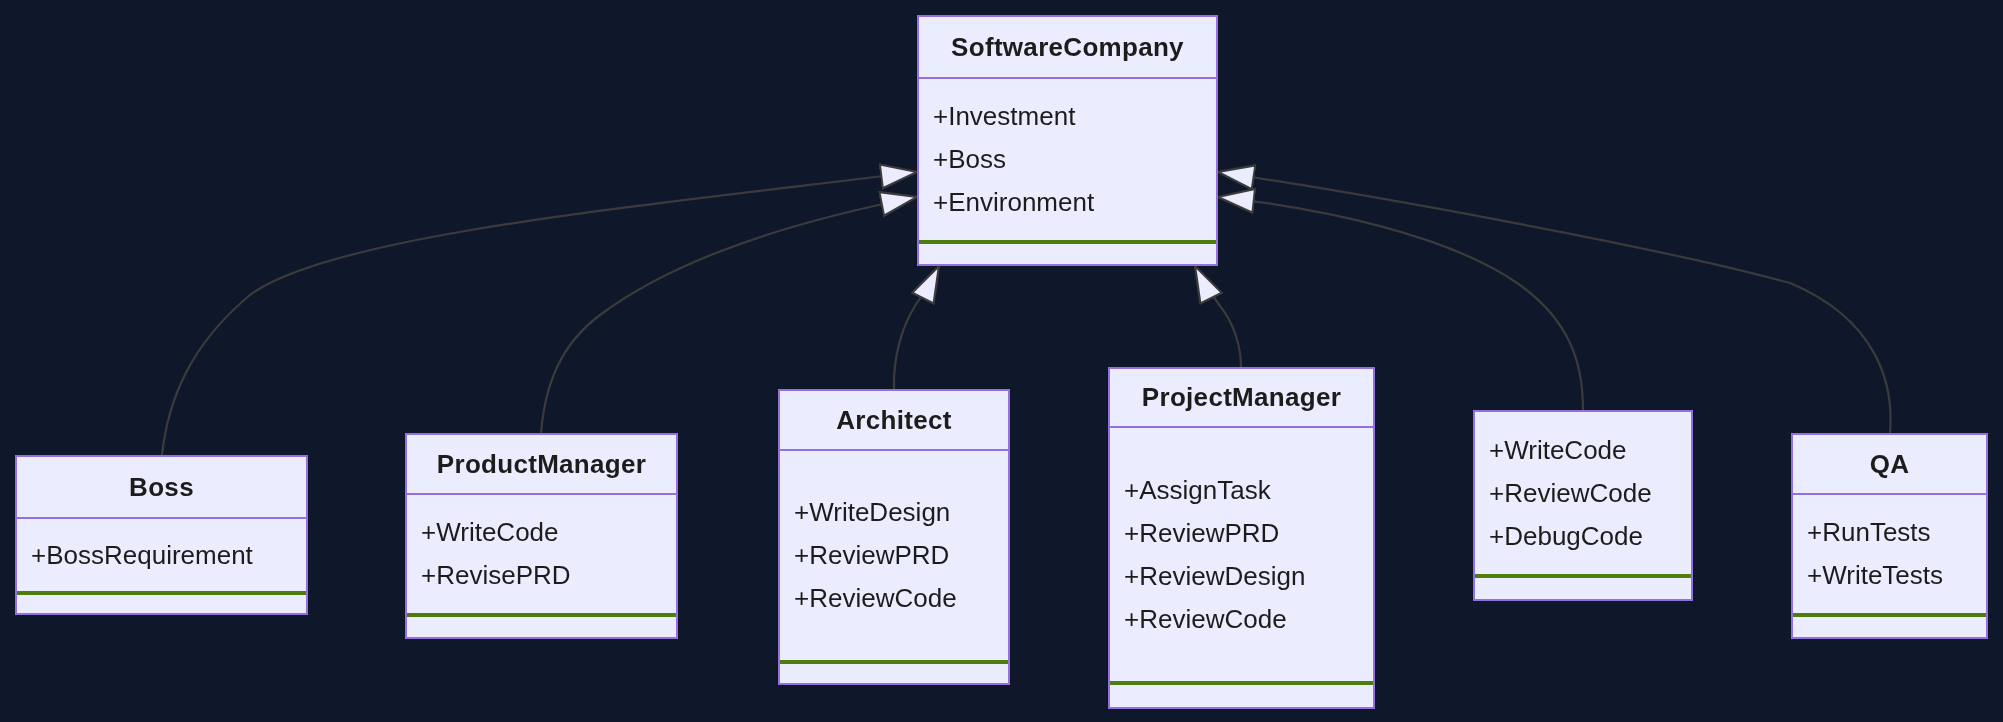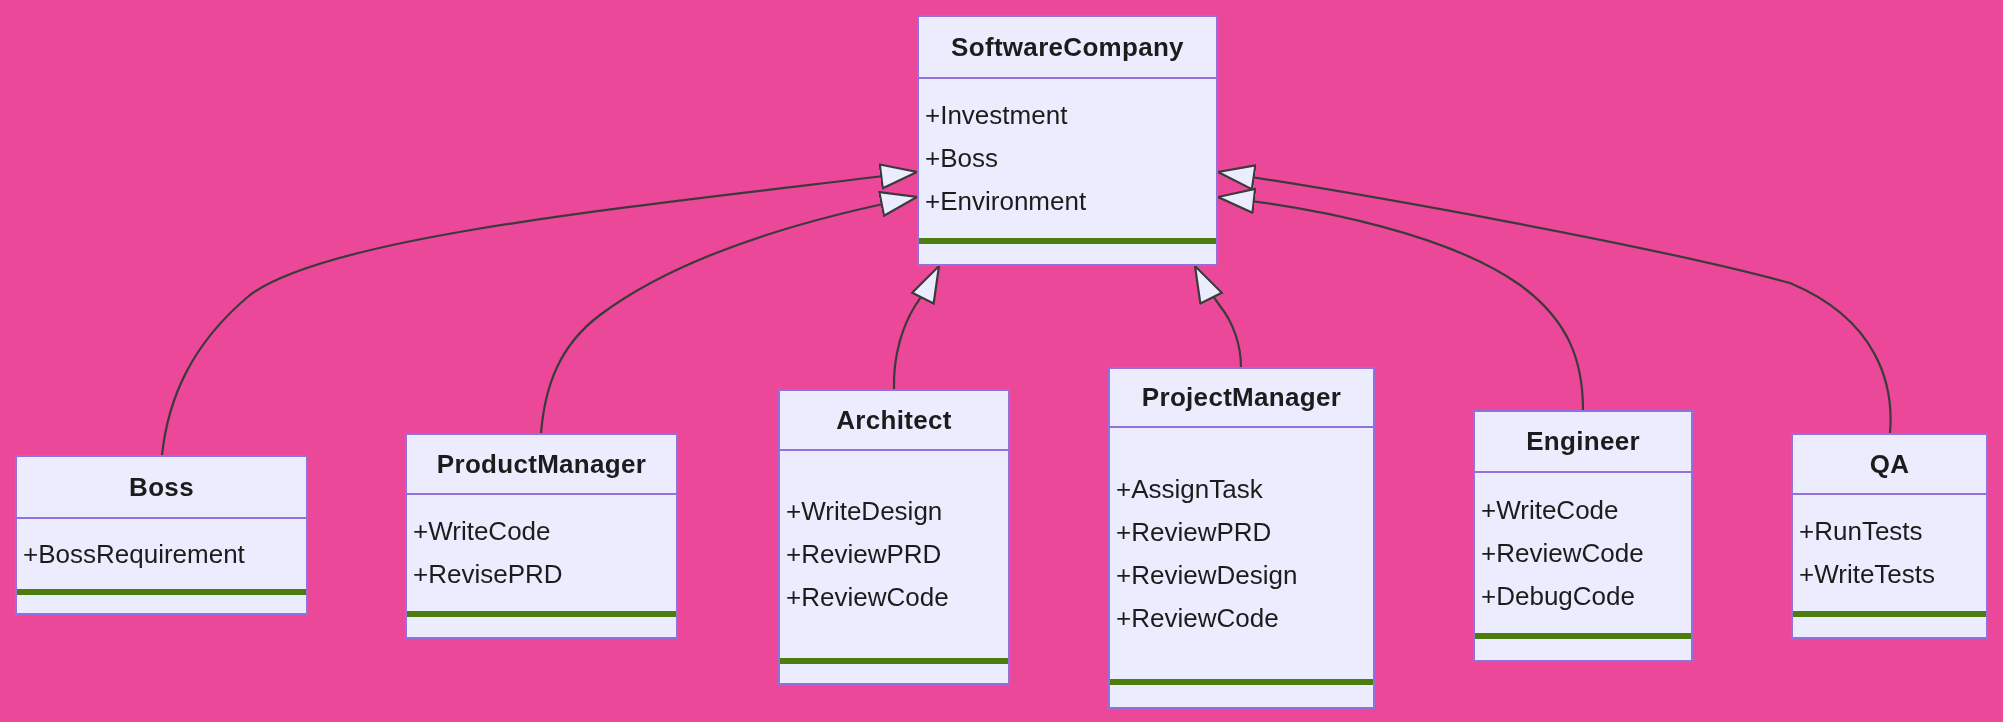--- a/index.html
+++ b/index.html
@@ -4,21 +4,21 @@
 <style>
   html, body {
     margin: 0;
     padding: 0;
     background: #ffffff;
   }
   #canvas {
     position: relative;
     width: 2003px;
     height: 722px;
-    background: #ec4899;
+    background: #0f172a;
     font-family: "Liberation Sans", sans-serif;
     color: #1c1c1c;
     overflow: hidden;
   }
   #edges {
     position: absolute;
     left: 0; top: 0;
     width: 2003px;
     height: 722px;
     z-index: 0;
@@ -38,25 +38,25 @@
     display: flex;
     align-items: center;
     justify-content: center;
     font-weight: 700;
     font-size: 26px;
     letter-spacing: 0.3px;
   }
   .uml-attrs {
     height: var(--ha);
     box-sizing: border-box;
-    border-bottom: 6px solid #4d7c0f;
+    border-bottom: 4px solid #4d7c0f;
     display: flex;
     flex-direction: column;
     justify-content: center;
-    padding-left: 6px;
+    padding-left: 14px;
   }
   .uml-attr-row {
     font-size: 26px;
     line-height: 43px;
     white-space: nowrap;
   }
   .uml-methods {
     height: var(--hm);
     box-sizing: border-box;
   }
@@ -132,21 +132,20 @@
     <div class="uml-attrs">
       <div class="uml-attr-row">+AssignTask</div>
       <div class="uml-attr-row">+ReviewPRD</div>
       <div class="uml-attr-row">+ReviewDesign</div>
       <div class="uml-attr-row">+ReviewCode</div>
     </div>
     <div class="uml-methods"></div>
   </div>
 
   <div class="uml-class c-engineer">
-    <div class="uml-title">Engineer</div>
     <div class="uml-attrs">
       <div class="uml-attr-row">+WriteCode</div>
       <div class="uml-attr-row">+ReviewCode</div>
       <div class="uml-attr-row">+DebugCode</div>
     </div>
     <div class="uml-methods"></div>
   </div>
 
   <div class="uml-class c-qa">
     <div class="uml-title">QA</div>

